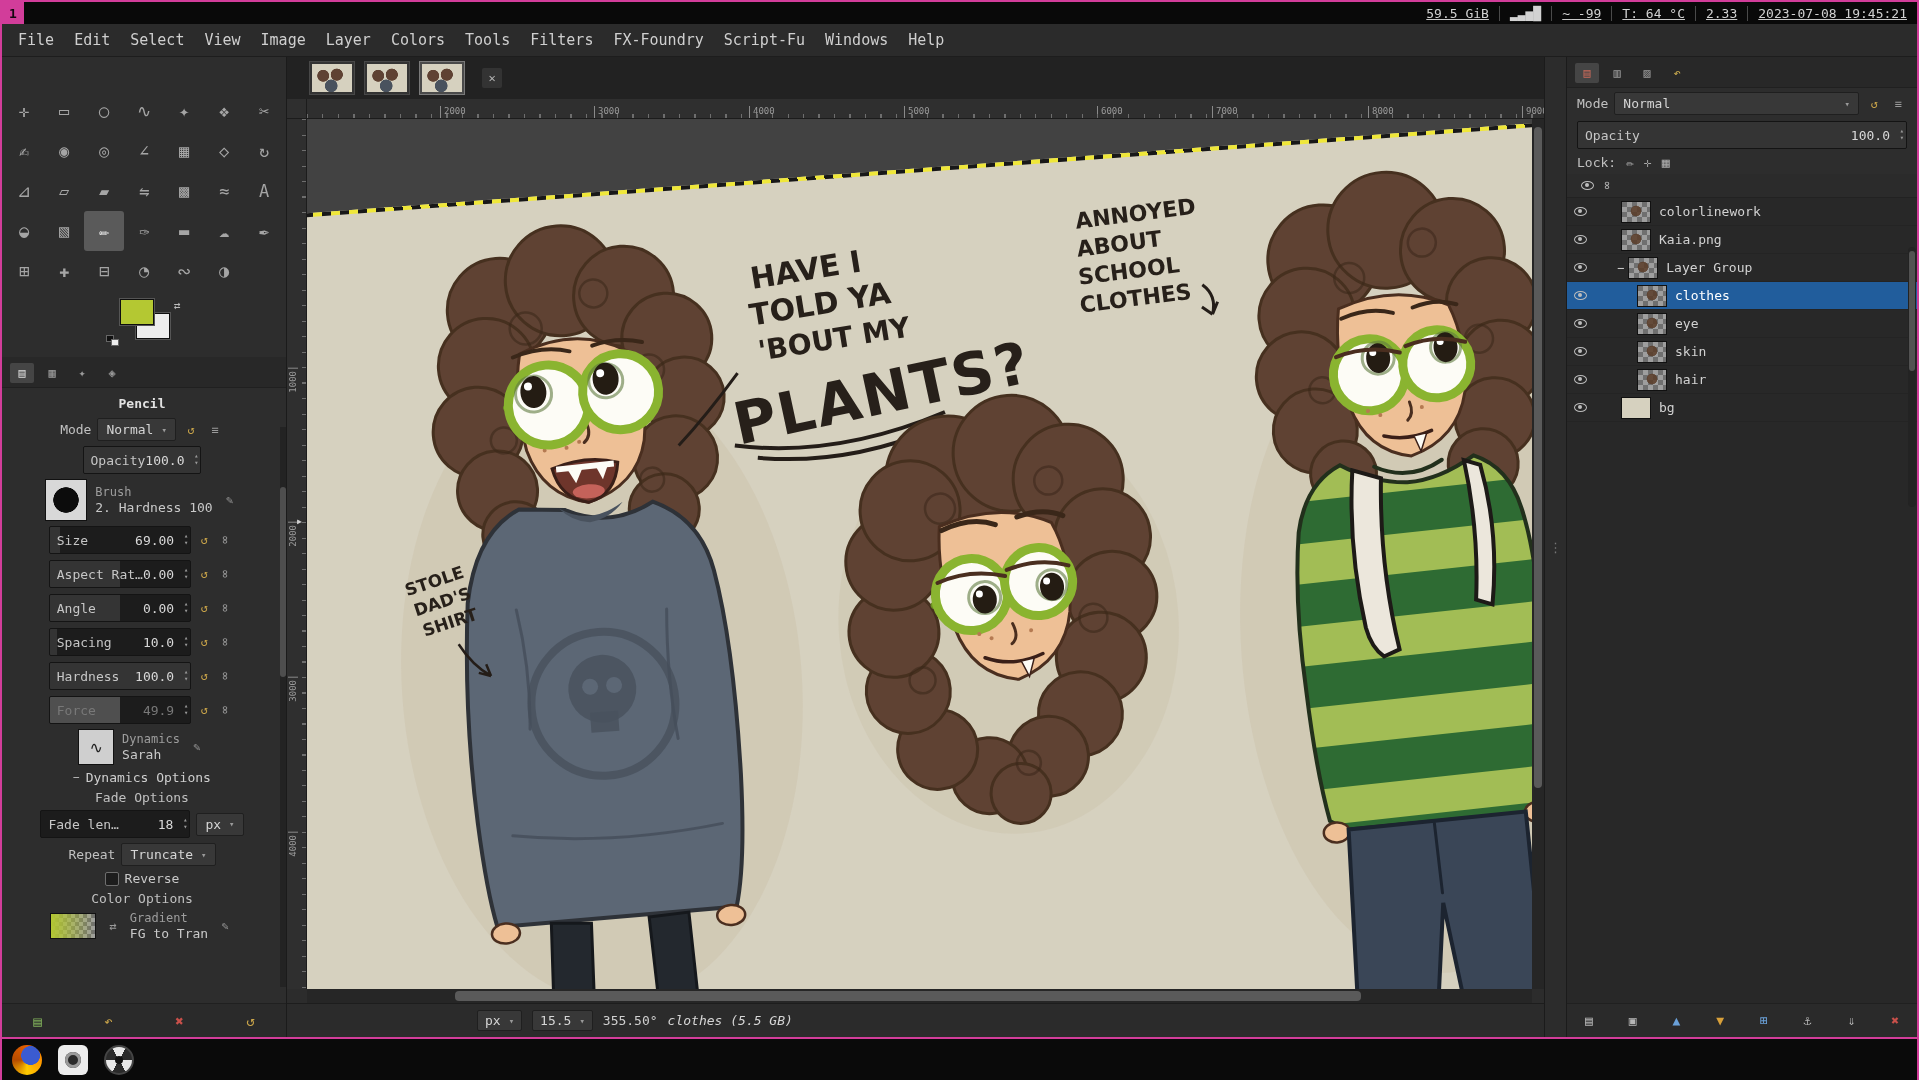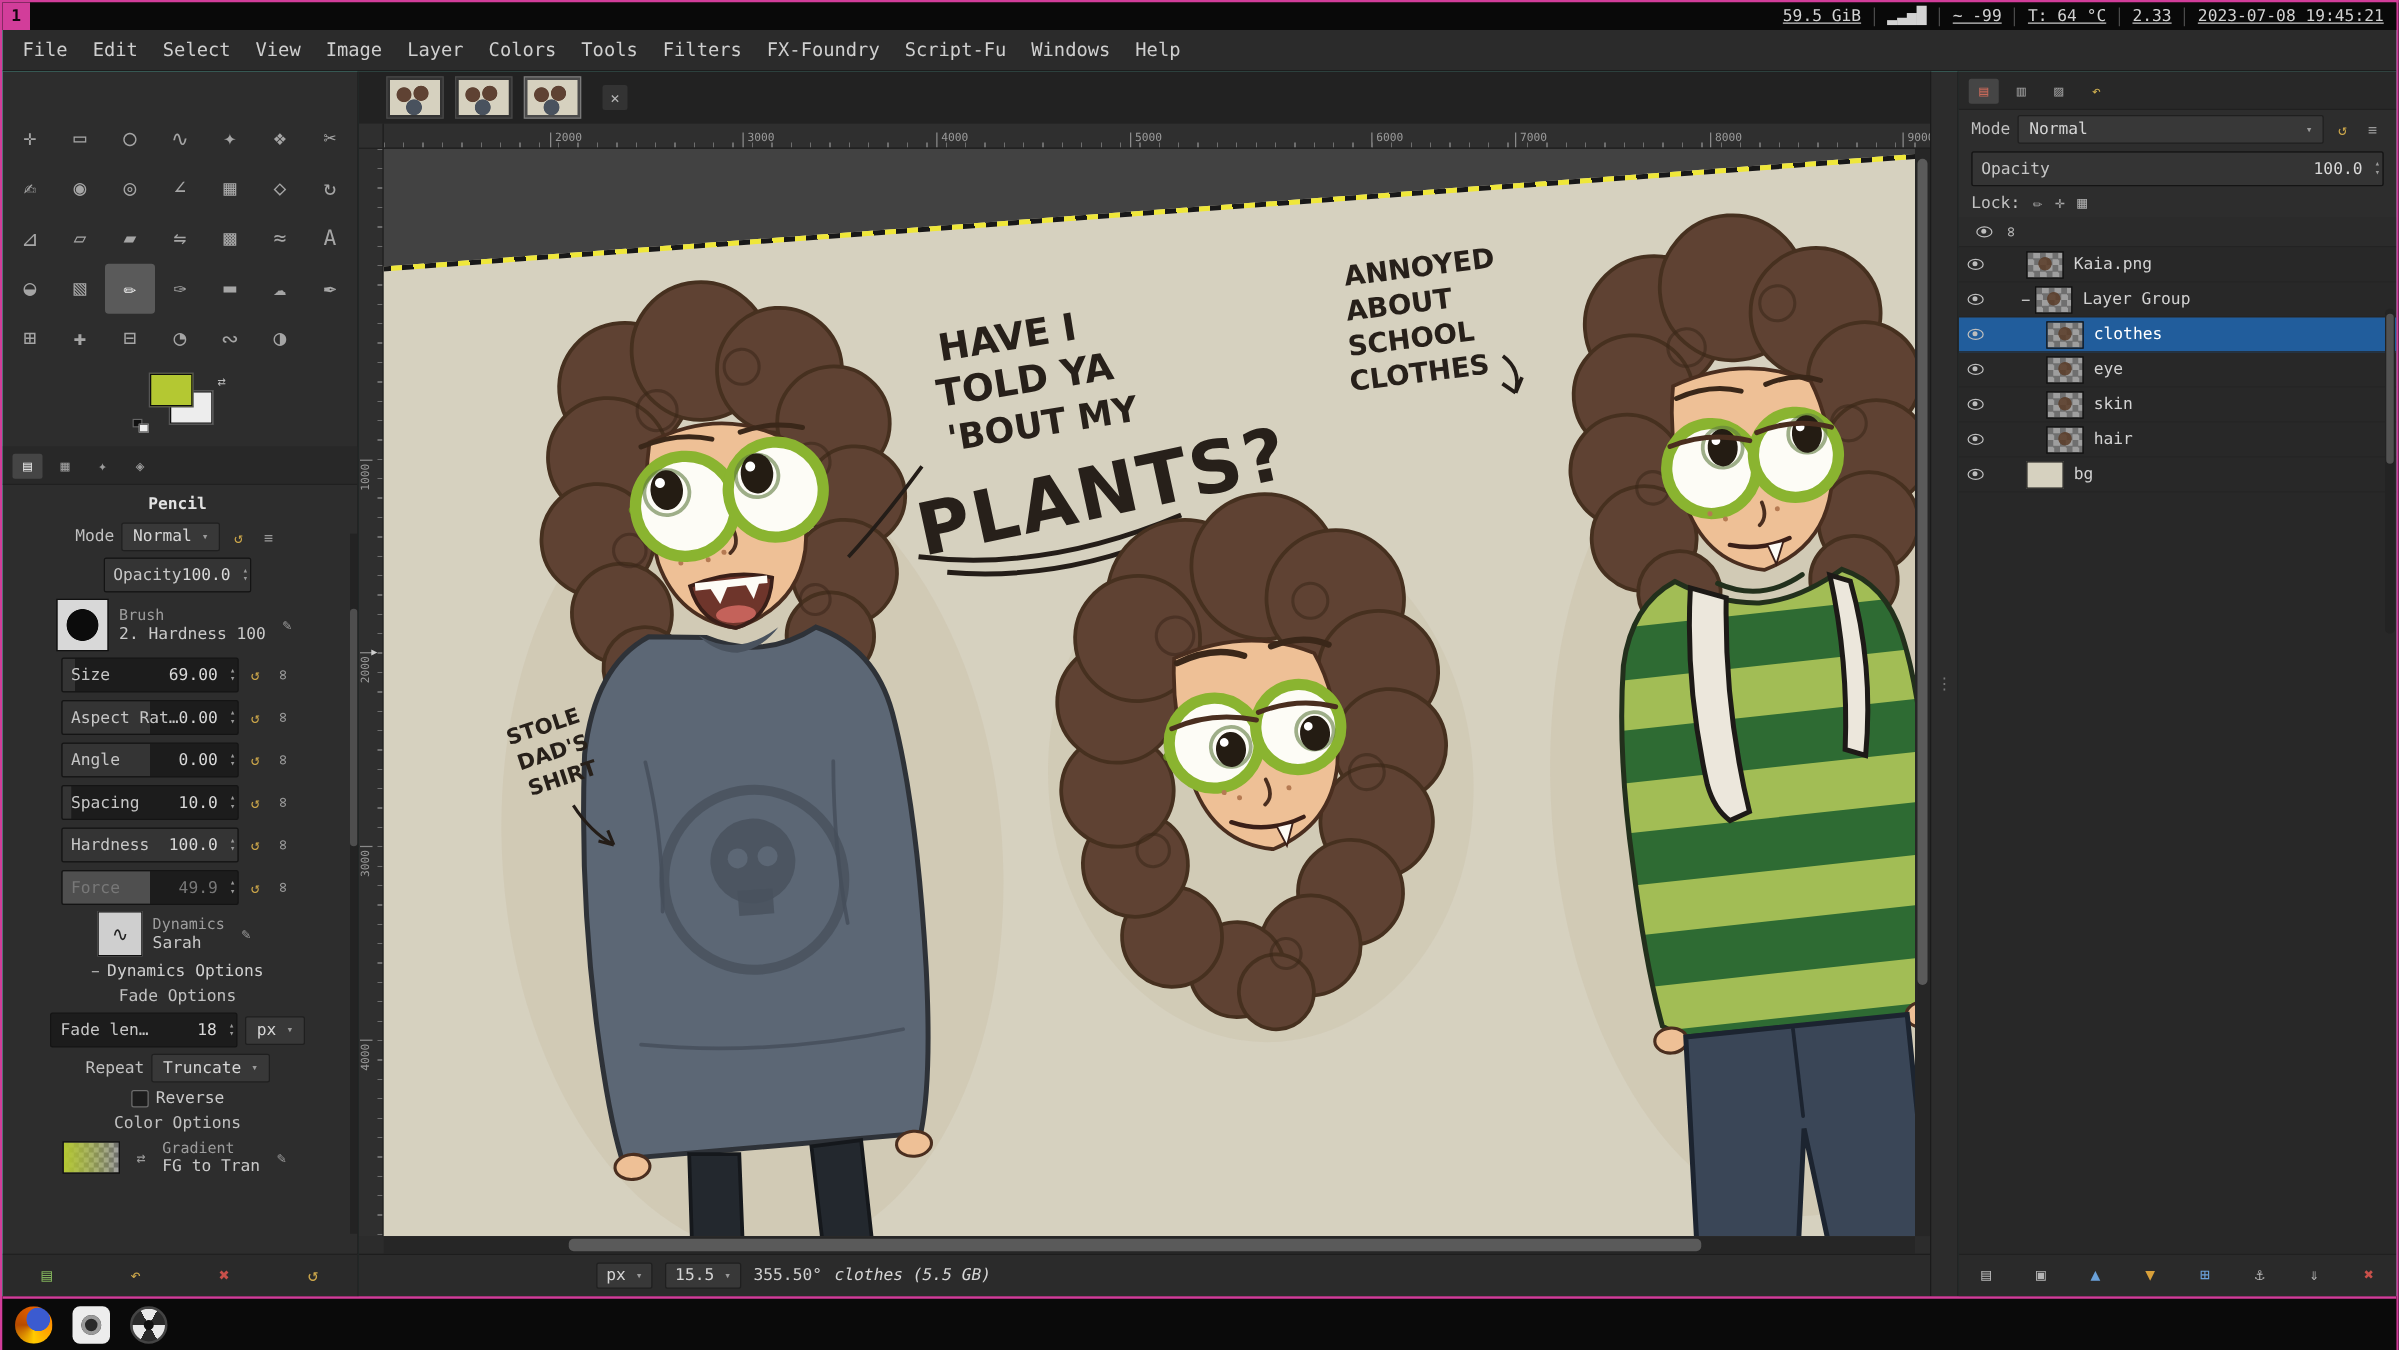--- a/index.html
+++ b/index.html
@@ -11,21 +11,21 @@
 
   
   .topbar { height:22px; background:#090909; display:flex; align-items:center; flex:0 0 auto; }
   .ws { width:22px; height:22px; background:#d23d9a; color:#14060f; font-weight:bold;
         display:flex; align-items:center; justify-content:center; font-size:13px; }
   .tray { margin-left:auto; list-style:none; display:flex; align-items:center; height:22px;text-decoration:underline; }
   .tray li { padding:0 10px; border-left:1px solid #4a4a4a; color:#d2d2d2; font-size:13px; white-space:nowrap; }
   .tray li:first-child { border-left:none; }
 
   
-  .gimp { flex:1 1 auto; display:flex; flex-direction:column; background:#5eead4; overflow:hidden; }
+  .gimp { flex:1 1 auto; display:flex; flex-direction:column; background:#f0abfc; overflow:hidden; }
   .menubar { height:33px; background:#2b2b2b; border-bottom:1px solid #1d1d1d; list-style:none;
              display:flex; align-items:center; padding-left:6px; }
   .menubar li { padding:0 10px; font-size:15px; color:#cfcfcf; cursor:default; }
   .main { flex:1 1 auto; display:flex; overflow:hidden; }
 
   
   .toolbox { width:285px; flex:0 0 auto; background:#2d2d2d; border-right:1px solid #1b1b1b;
              display:flex; flex-direction:column; position:relative; overflow:hidden; }
   .tools { margin-top:34px; display:grid; grid-template-columns:repeat(7,40px); grid-auto-rows:40px; padding-left:2px; }
   .tool { display:flex; align-items:center; justify-content:center; color:#a5a5a5; font-size:17px; border-radius:3px; }
@@ -878,20 +878,29 @@
           </div>
         </div>
 
         <div class="list-header">
           <i class="eye-shape"></i>
           <span class="chain-glyph">∞</span>
         </div>
 
         <div class="layers-list">
 
+        <div class="layer-row">
+            <span class="eye">
+                <i class="eye-shape"></i>
+              </span>
+            <span class="chain-cell"></span>
+            <span class="expander"></span>
+            <span class="lthumb"></span>
+            <span class="lname">colorlinework</span>
+          </div>
             <div class="layer-row">
             <span class="eye">
                 <i class="eye-shape"></i>
               </span>
             <span class="chain-cell"></span>
             <span class="expander"></span>
             <span class="lthumb"></span>
             <span class="lname">Kaia.png</span>
           </div>
             <div class="layer-row grp">

